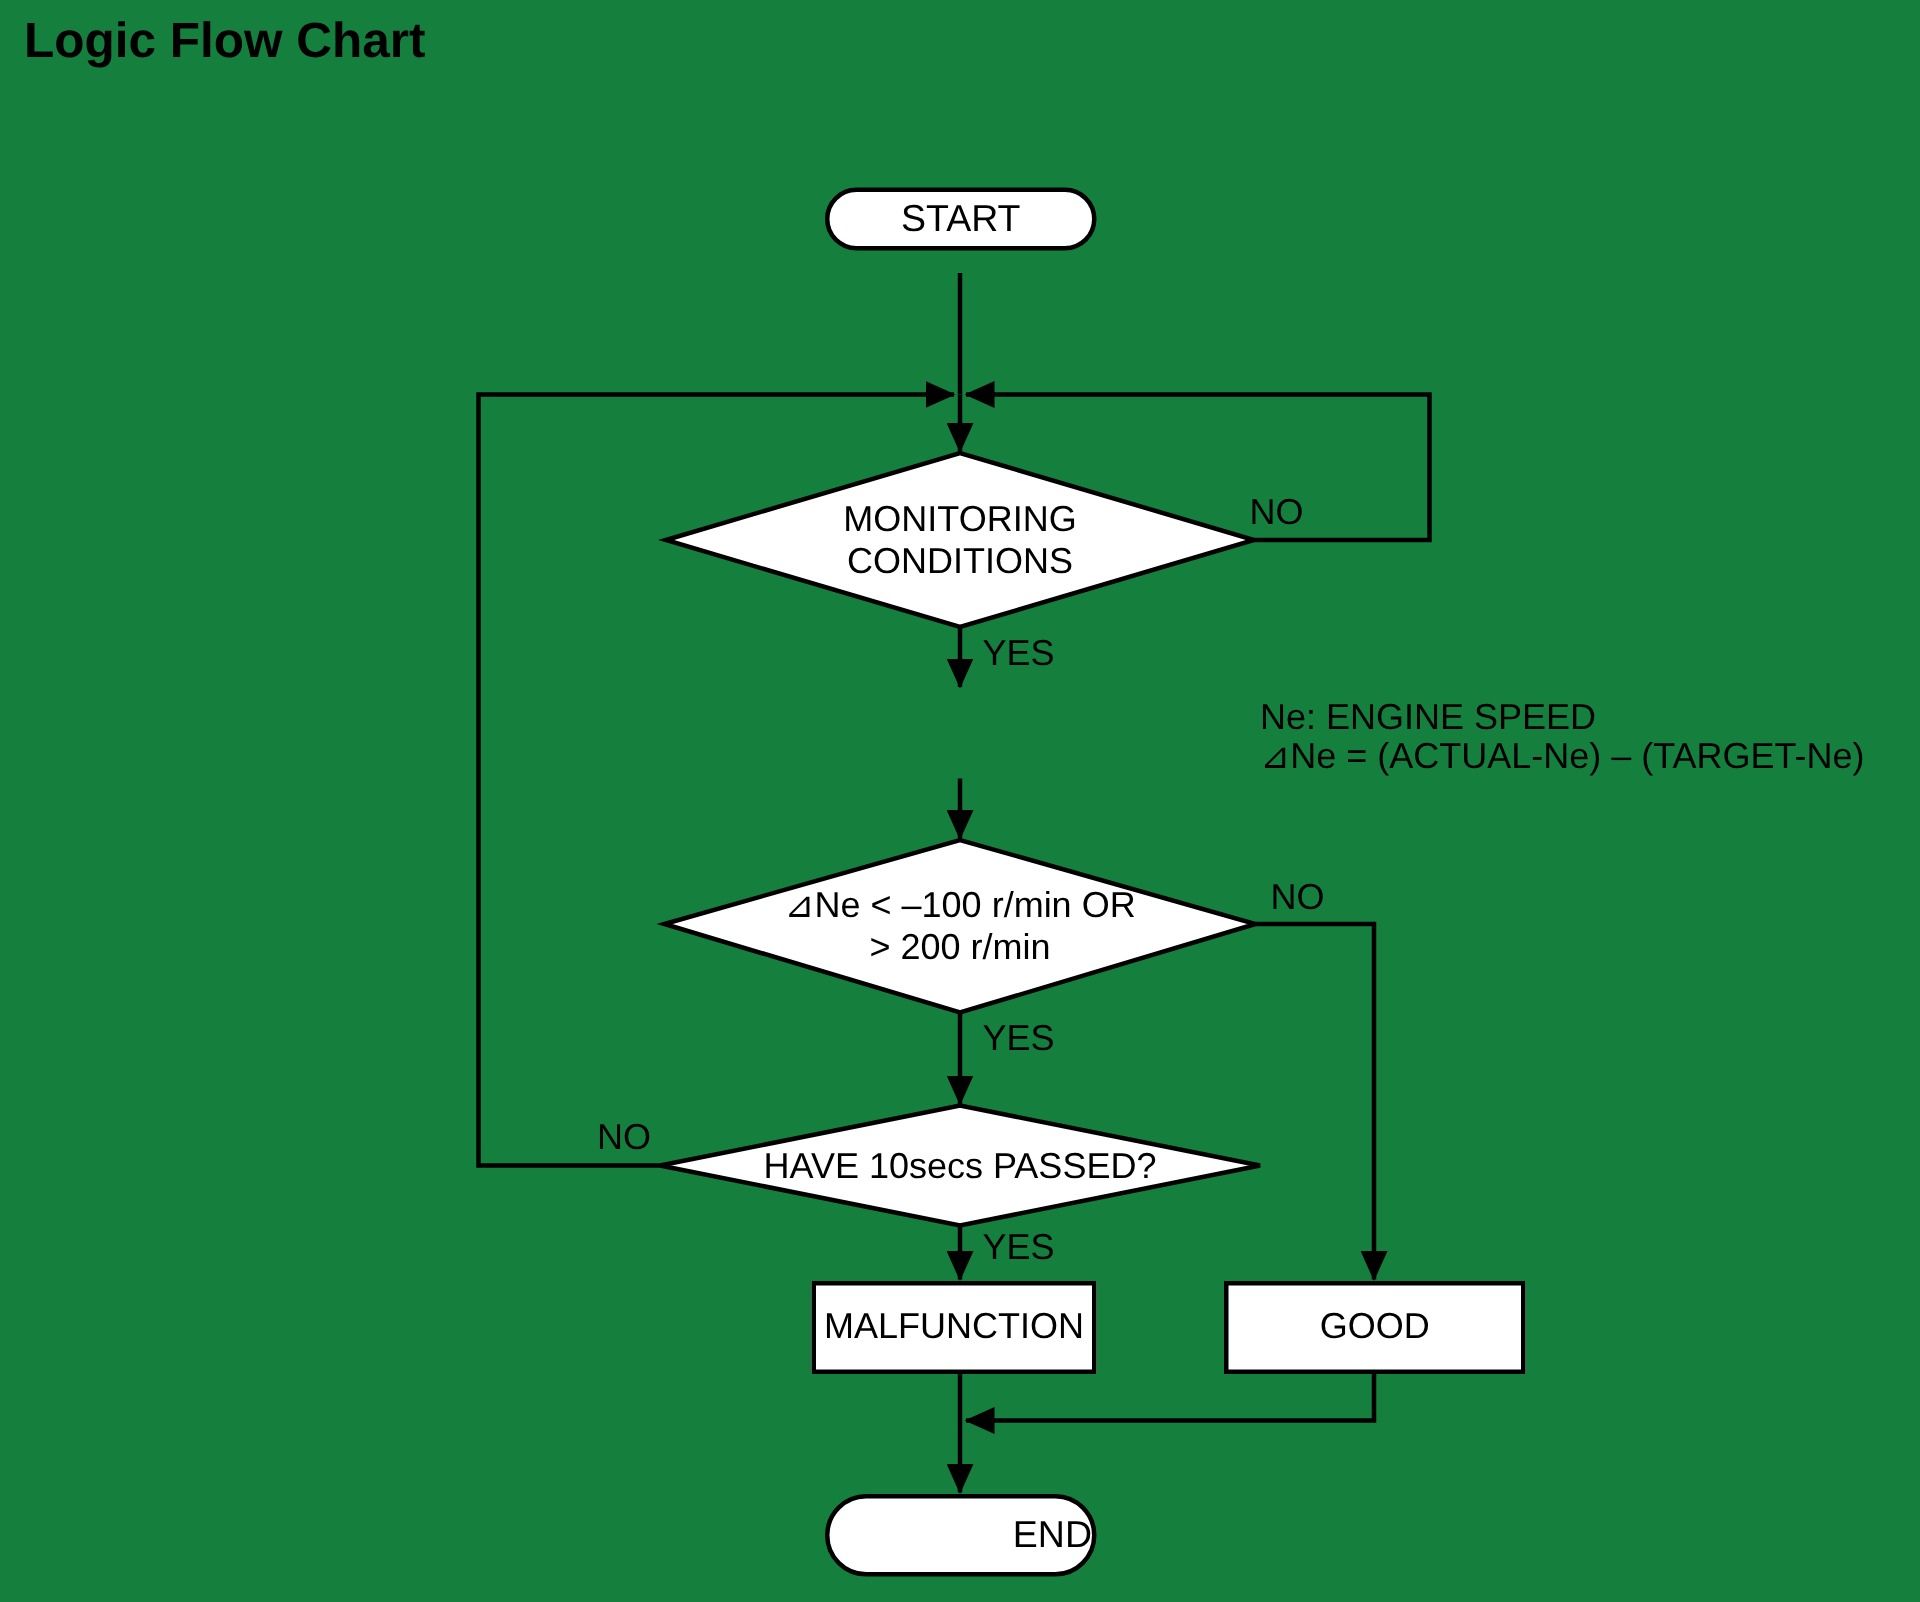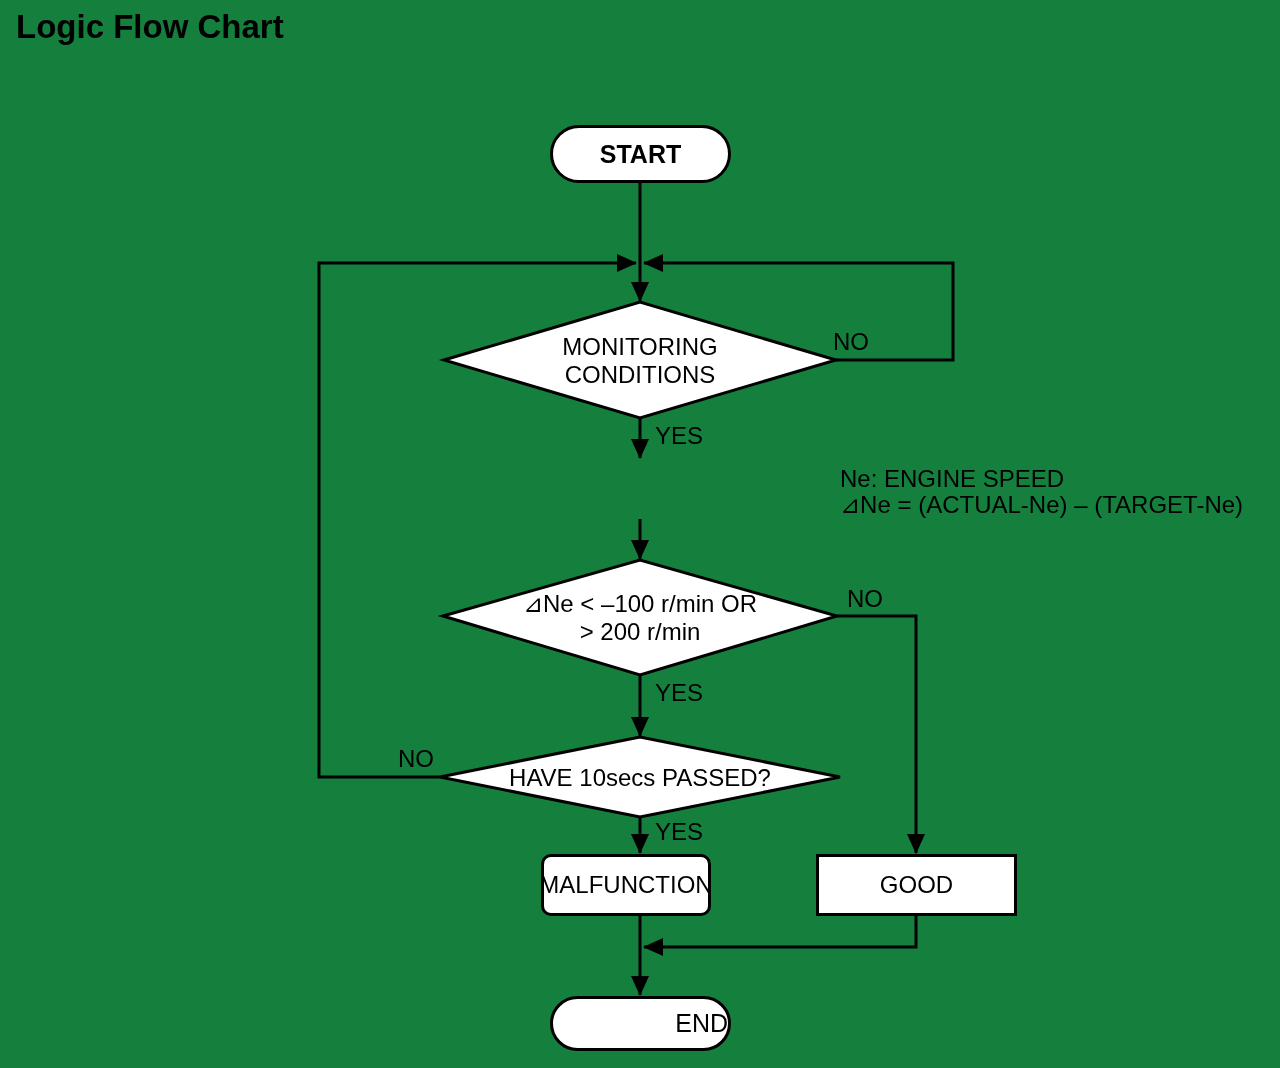--- a/index.html
+++ b/index.html
@@ -112,26 +112,26 @@
       <path d="M916 916 L916 947 L644 947" marker-end="url(#arrow)"></path>
     </g>
 
     <g stroke="#000000" stroke-width="3" fill="#ffffff">
       <polygon points="444,360 640,302 836,360 640,418"></polygon>
       <polygon points="443,616 640,560 837,616 640,675"></polygon>
       <polygon points="440,777 640,737 840,777 640,817"></polygon>
     </g>
   </svg>
 
-  <div class="node terminator" style="left:550px; top:125px; width:181px; height:58px;font-weight:bold;">
+  <div class="node terminator" style="left:550px; top:125px; width:181px; height:42px;">
     <span>START</span>
   </div>
 
 
-  <div class="node process" style="left:541px; top:854px; width:170px; height:62px;border-radius:10px;">
+  <div class="node process" style="left:541px; top:854px; width:190px; height:62px;">
     <span>MALFUNCTION</span>
   </div>
 
   <div class="node process" style="left:816px; top:854px; width:201px; height:62px;">
     <span>GOOD</span>
   </div>
 
   <div class="node terminator" style="left:550px; top:996px; width:181px; height:55px;justify-content:flex-end;">
     <span>END</span>
   </div>

